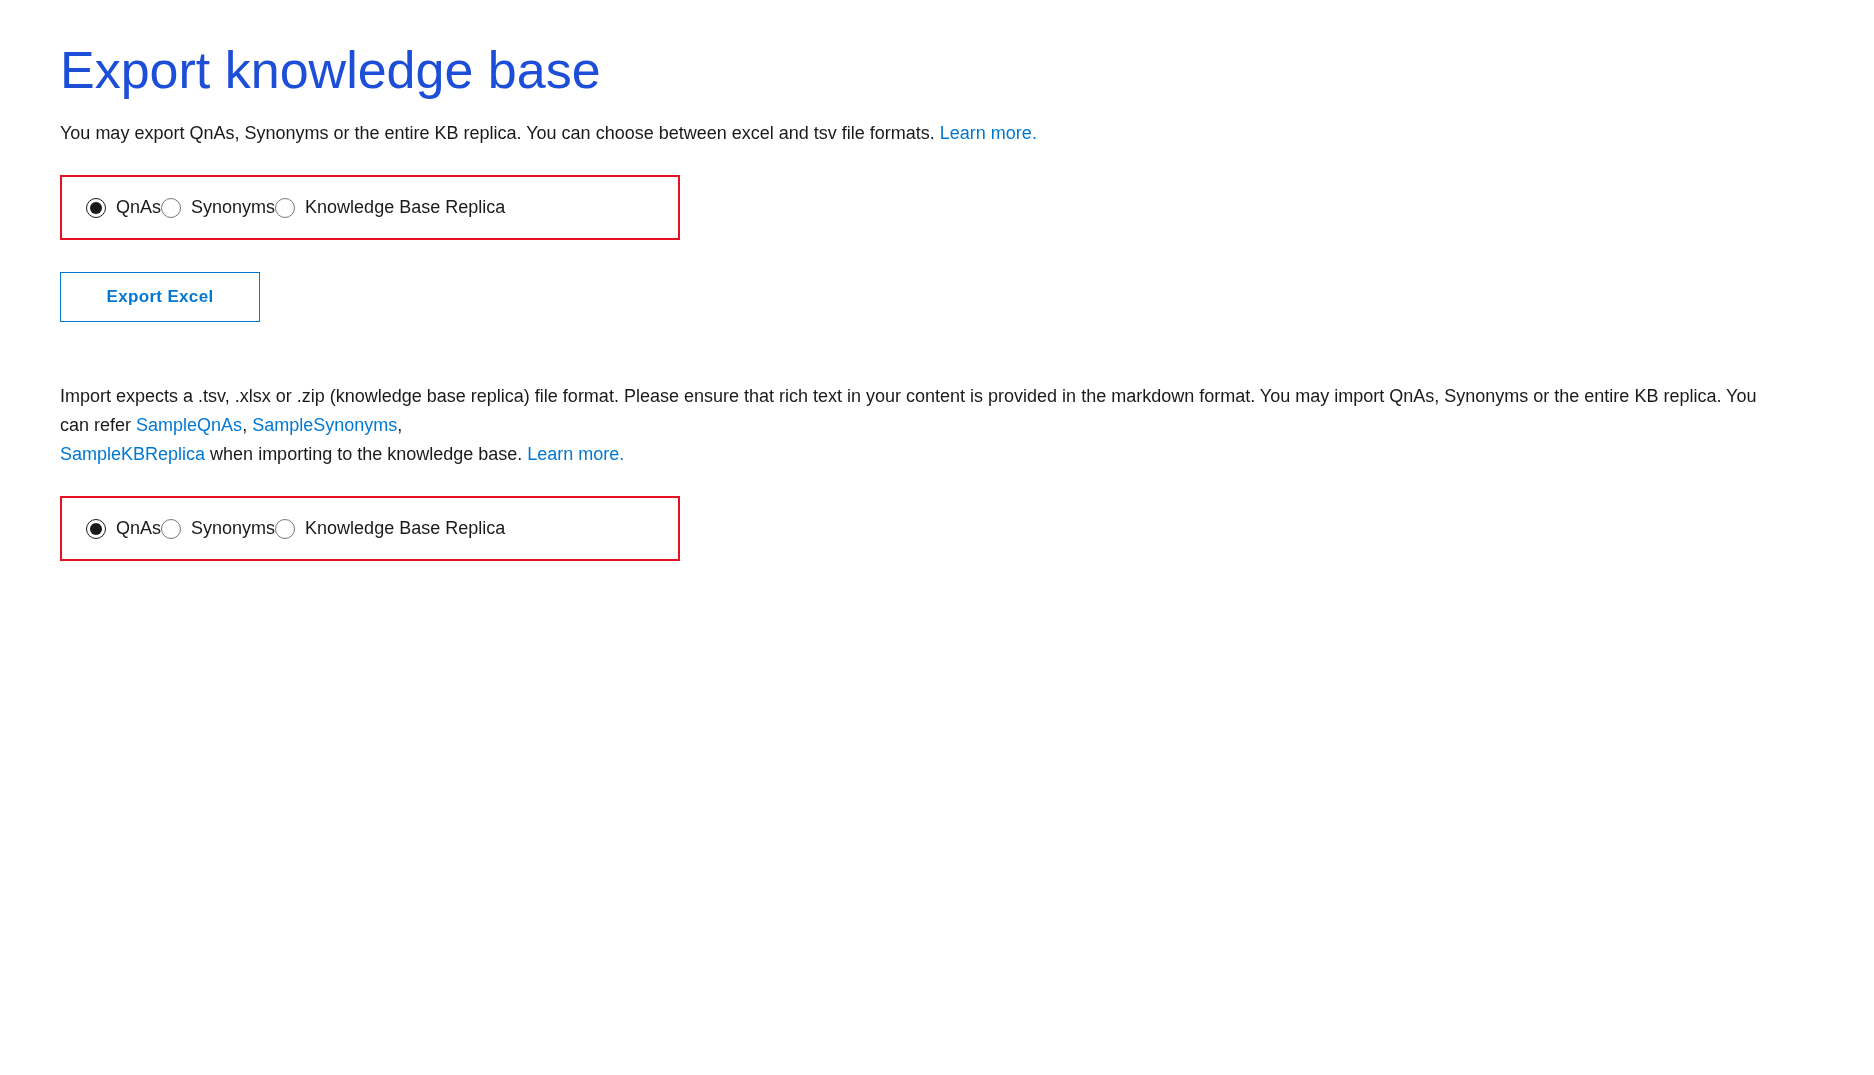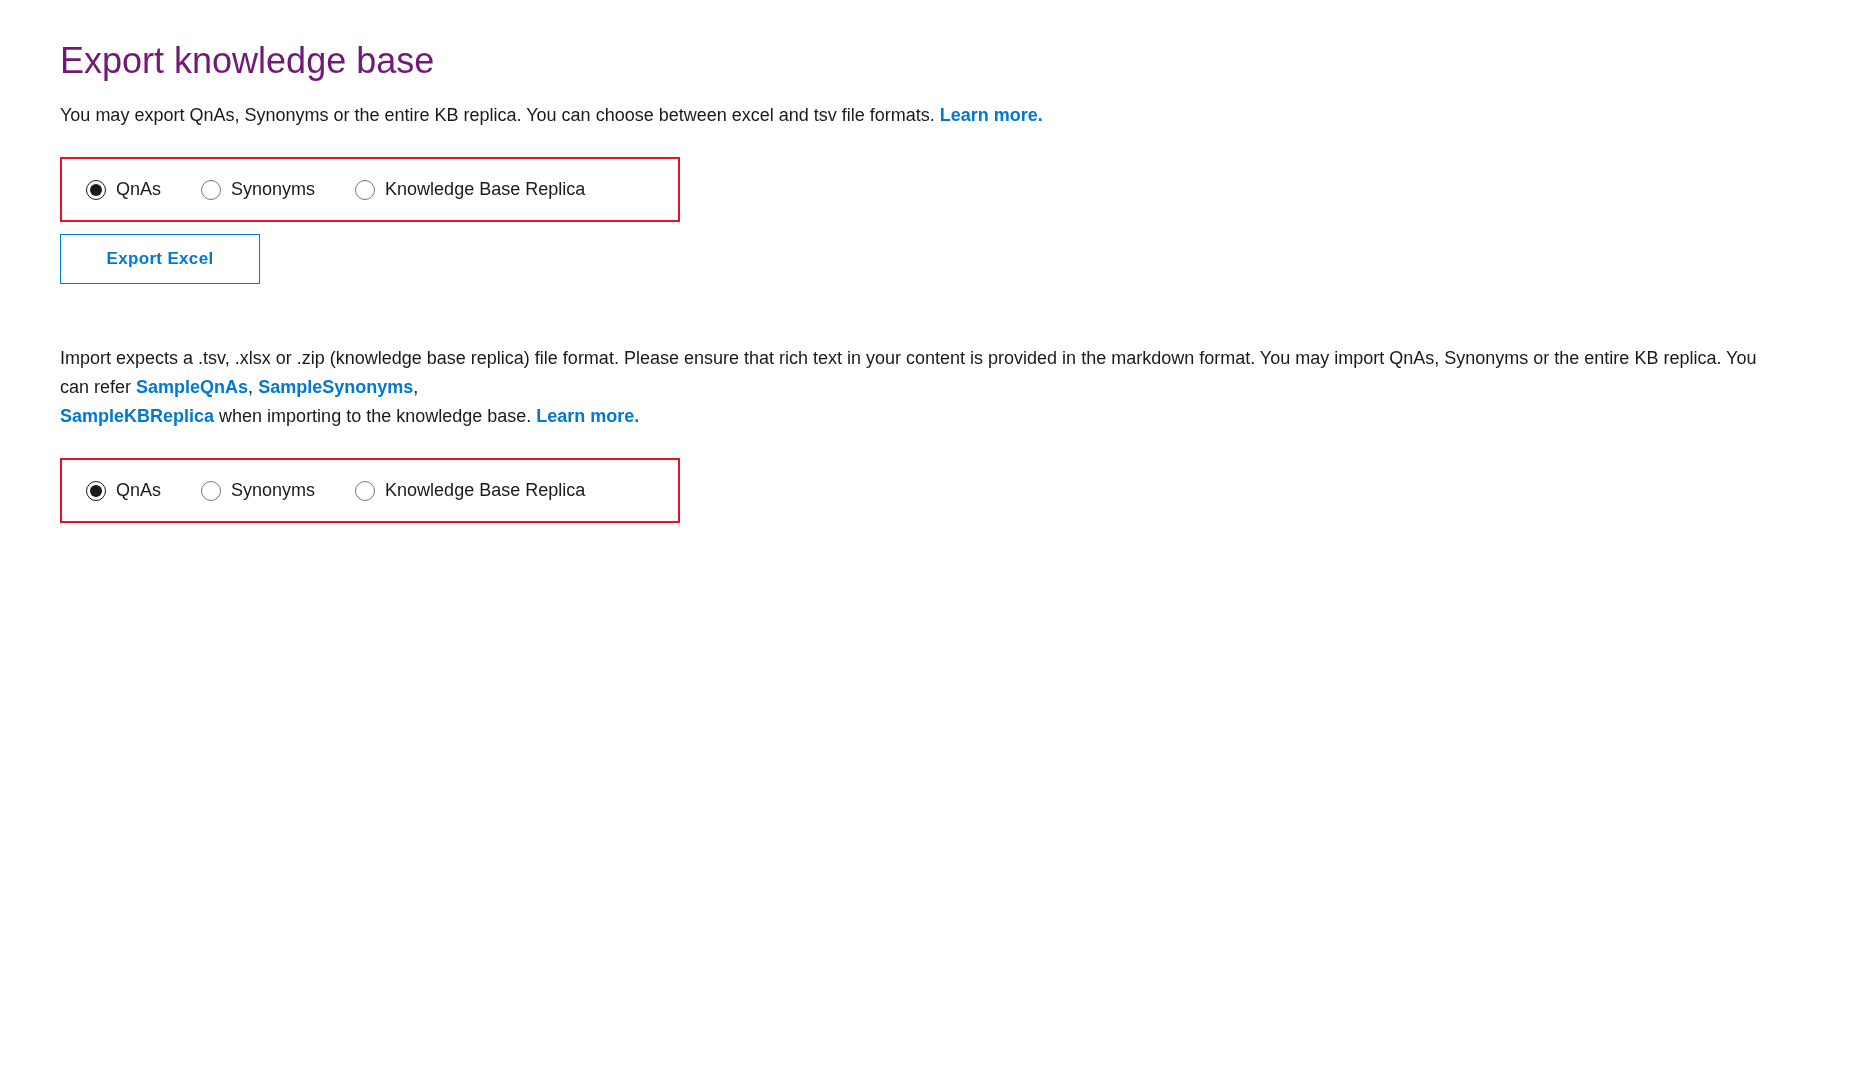--- a/index.html
+++ b/index.html
@@ -15,48 +15,46 @@
       width: 1874px;
       min-height: 1075px;
       padding: 40px 60px;
     }
 
     .section {
       margin-bottom: 60px;
     }
 
     .section-title {
-      font-size: 36px;
+      font-size: 52px;
       font-weight: 400;
-      color: #701a75;
+      color: #1d4ed8;
       margin-bottom: 20px;
     }
 
     .description {
       font-size: 18px;
       color: #1a1a1a;
       margin-bottom: 28px;
       max-width: 1400px;
       line-height: 1.5;
     }
 
     .description a, .link {
       color: #0078d4;
       text-decoration: none;
-      font-weight: bold;
     }
 
     .radio-group {
       display: flex;
       align-items: center;
-      gap: 40px;
       border: 2px solid #e81123;
       padding: 20px 24px;
       width: fit-content;
-      margin-bottom: 12px;
+      margin-bottom: 32px;
       min-width: 620px;
     }
 
     .radio-item {
       display: flex;
       align-items: center;
       gap: 10px;
       cursor: pointer;
       font-size: 18px;
       color: #1a1a1a;

